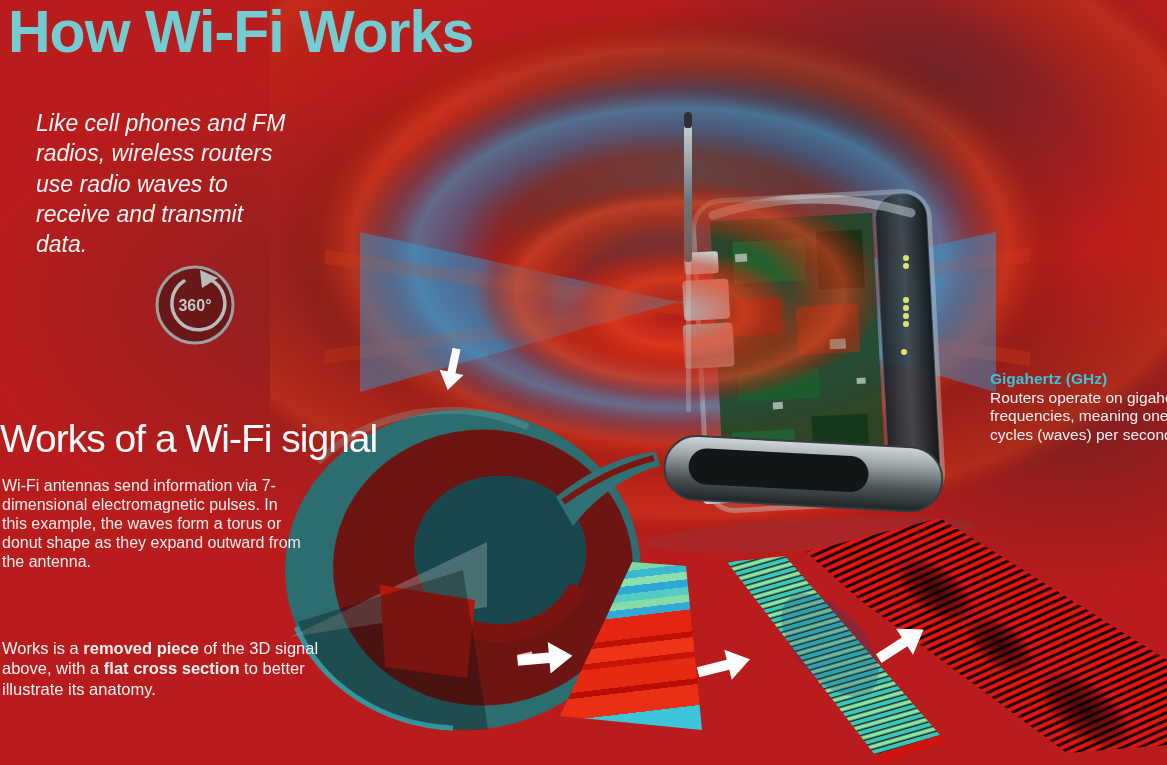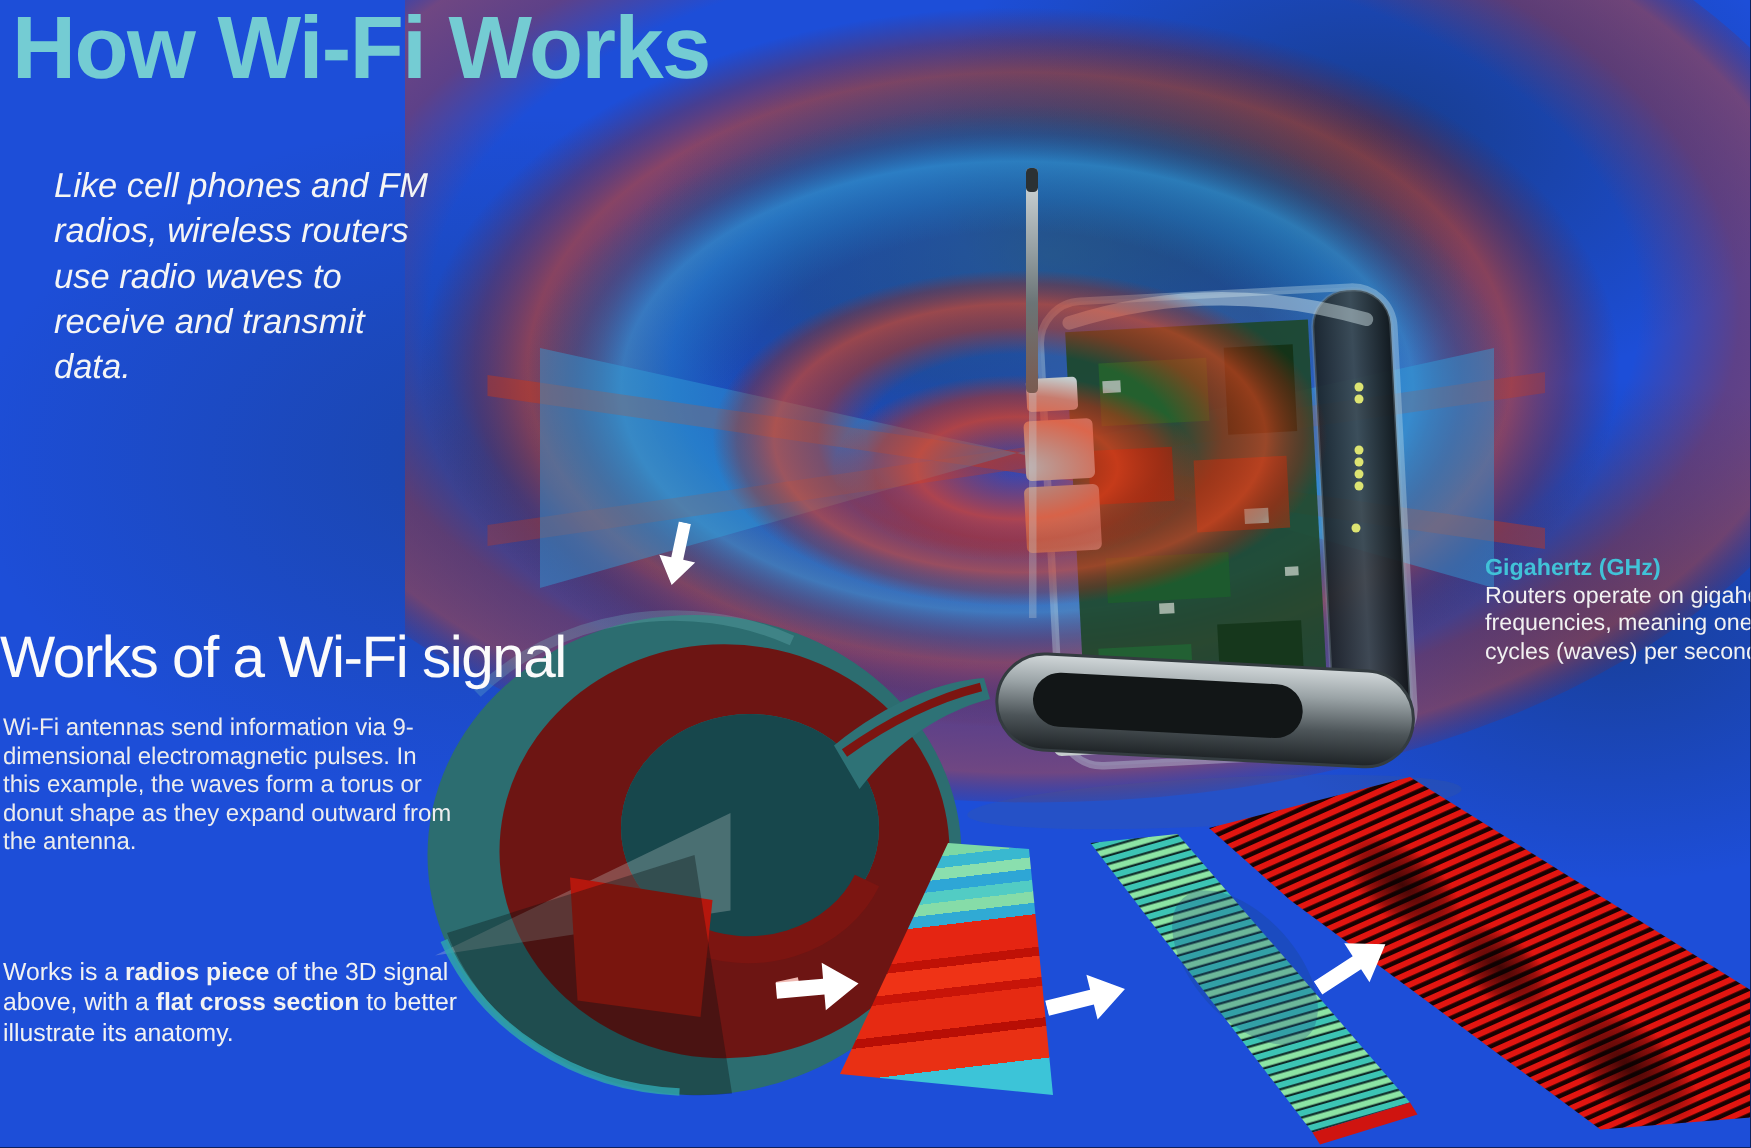--- a/index.html
+++ b/index.html
@@ -1,18 +1,18 @@
 <!DOCTYPE html>
 <html><head>
 <meta charset="utf-8">
 <style>
   html,body{margin:0;padding:0;background:#000;}
   #app{
     position:relative;width:1167px;height:765px;overflow:hidden;
-    background:#1d4ed8;font-family:"Liberation Sans",sans-serif;
+    background:#b91c1c;font-family:"Liberation Sans",sans-serif;
   }
   .abs{position:absolute;}
   .bg-glows{
     left:0;top:0;width:1167px;height:765px;
     background:
       radial-gradient(420px 260px at 78% 12%, rgba(18,42,58,.50), transparent 70%),
       radial-gradient(520px 320px at 30% 40%, rgba(20,45,45,.28), transparent 72%),
       radial-gradient(380px 240px at 92% 55%, rgba(15,35,40,.35), transparent 70%);
   }
   .t-title{
@@ -287,30 +287,38 @@
   </div>
 
   <h1 class="abs t-title" style="margin:0">How Wi-Fi Works</h1>
 
   <p class="abs t-intro" style="margin:0">Like cell phones and FM
 radios, wireless routers
 use radio waves to
 receive and transmit
 data.</p>
 
+  <div class="abs badge360">
+    <svg width="82" height="82" viewBox="0 0 82 82">
+      <circle cx="41" cy="41" r="38" fill="rgba(10,12,12,0.35)" stroke="#9aa0a0" stroke-width="3"></circle>
+      <path d="M 30,17 A 26.5 26.5 0 1 0 55,15" fill="none" stroke="#b8bcbc" stroke-width="3.5" stroke-linecap="round"></path>
+      <polygon points="46,6 64,14 48,24" fill="#b8bcbc"></polygon>
+      <text x="41" y="47" text-anchor="middle" font-size="16" font-weight="bold" fill="#c4c8c8" font-family="Liberation Sans, sans-serif">360°</text>
+    </svg>
+  </div>
 
   <h2 class="abs t-parts-h" style="margin:0">Works of a Wi-Fi signal</h2>
 
-  <p class="abs t-parts-b" style="margin:0">Wi-Fi antennas send information via 9-
+  <p class="abs t-parts-b" style="margin:0">Wi-Fi antennas send information via 7-
 dimensional electromagnetic pulses. In
 this example, the waves form a torus or
 donut shape as they expand outward from
 the antenna.</p>
 
-  <p class="abs t-caption"><span>Works is a </span><b>radios piece</b><span> of the 3D signal
+  <p class="abs t-caption"><span>Works is a </span><b>removed piece</b><span> of the 3D signal
 above, with a </span><b>flat cross section</b><span> to better
 illustrate its anatomy.</span></p>
 
   <div class="abs t-callout">
     <span class="h">Gigahertz (GHz)</span>
     <span class="ln">Routers operate on gigahertz</span>
     <span class="ln">frequencies, meaning one billion</span>
     <span class="ln">cycles (waves) per second.</span>
   </div>
 

